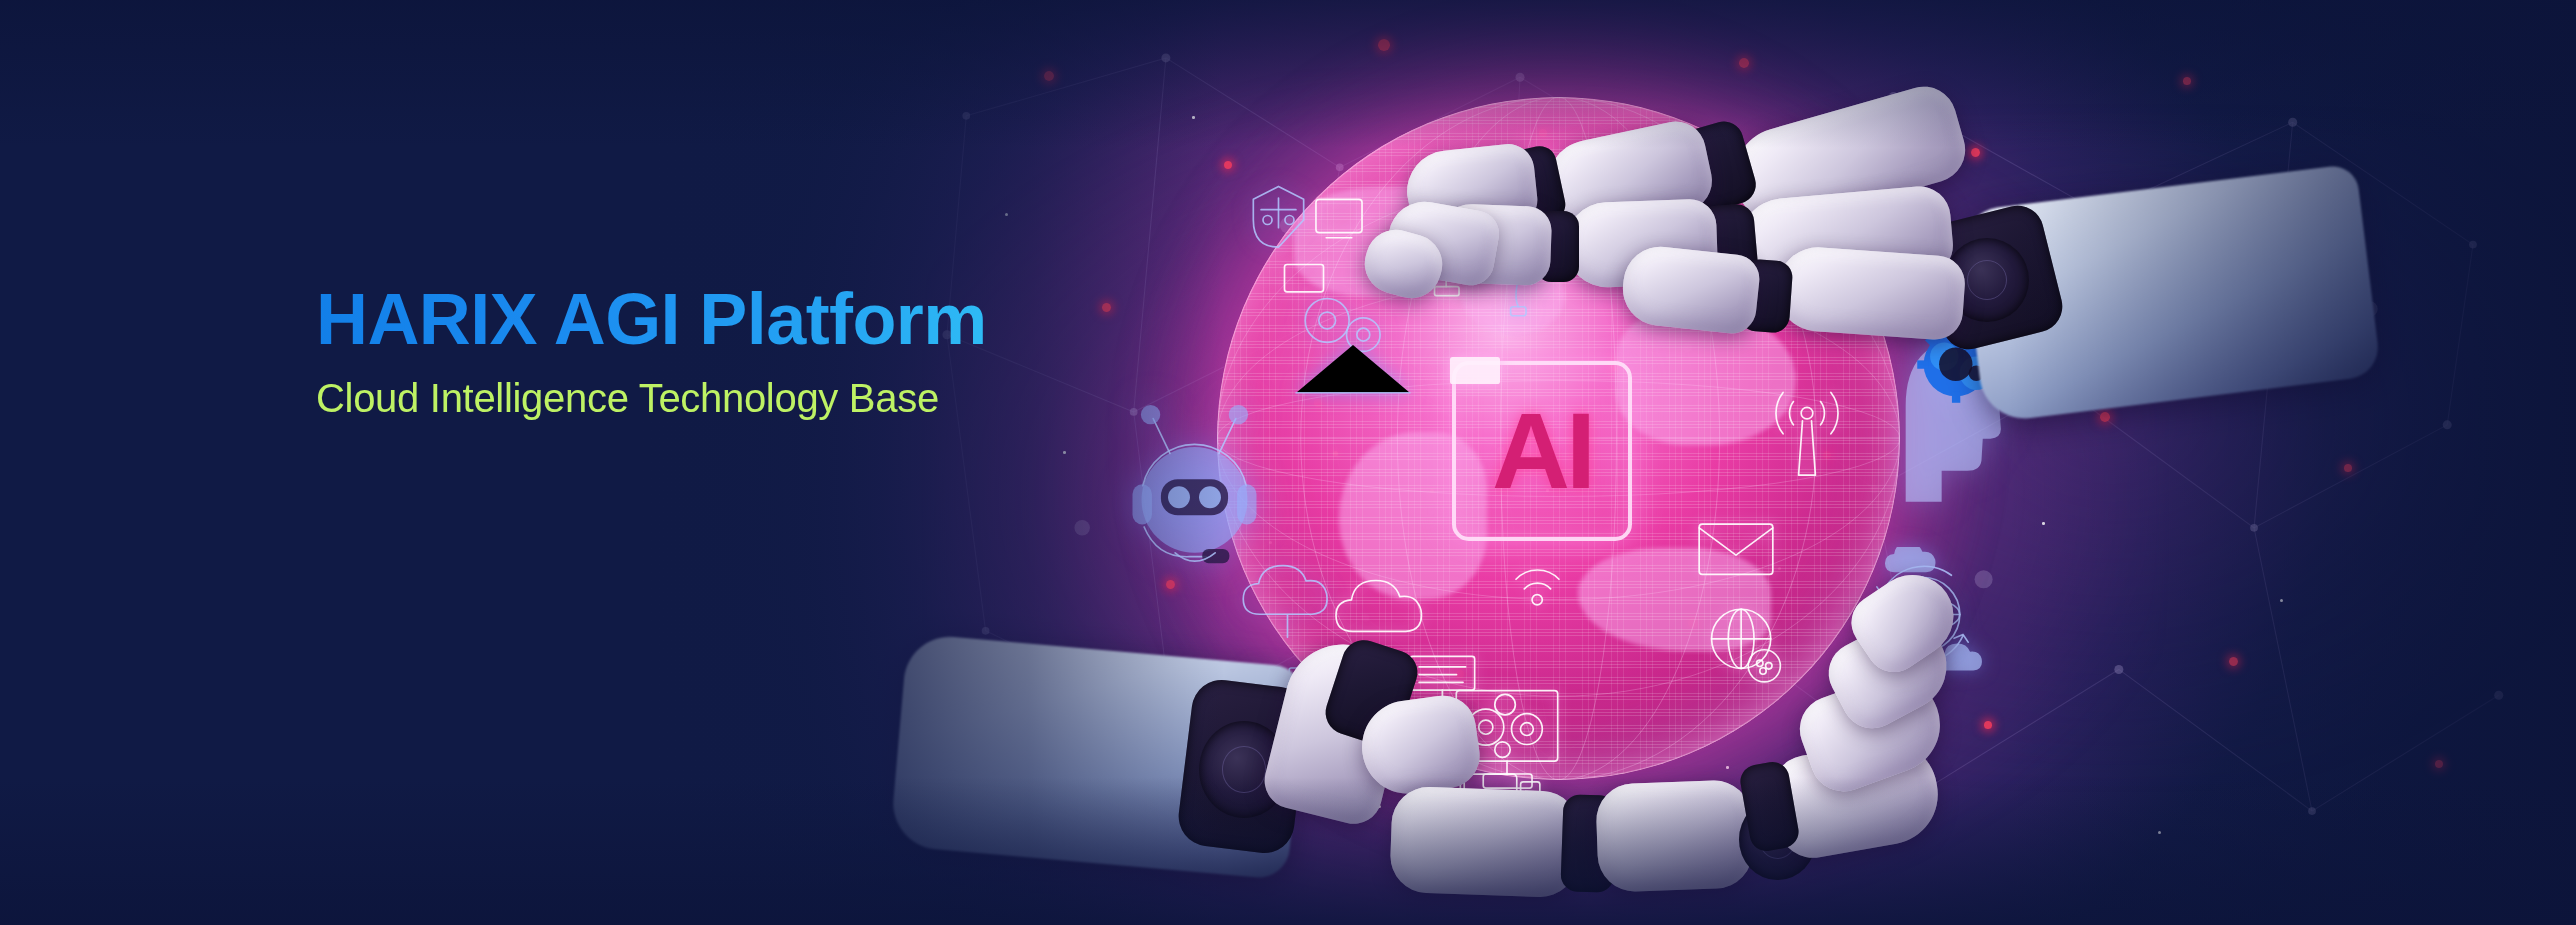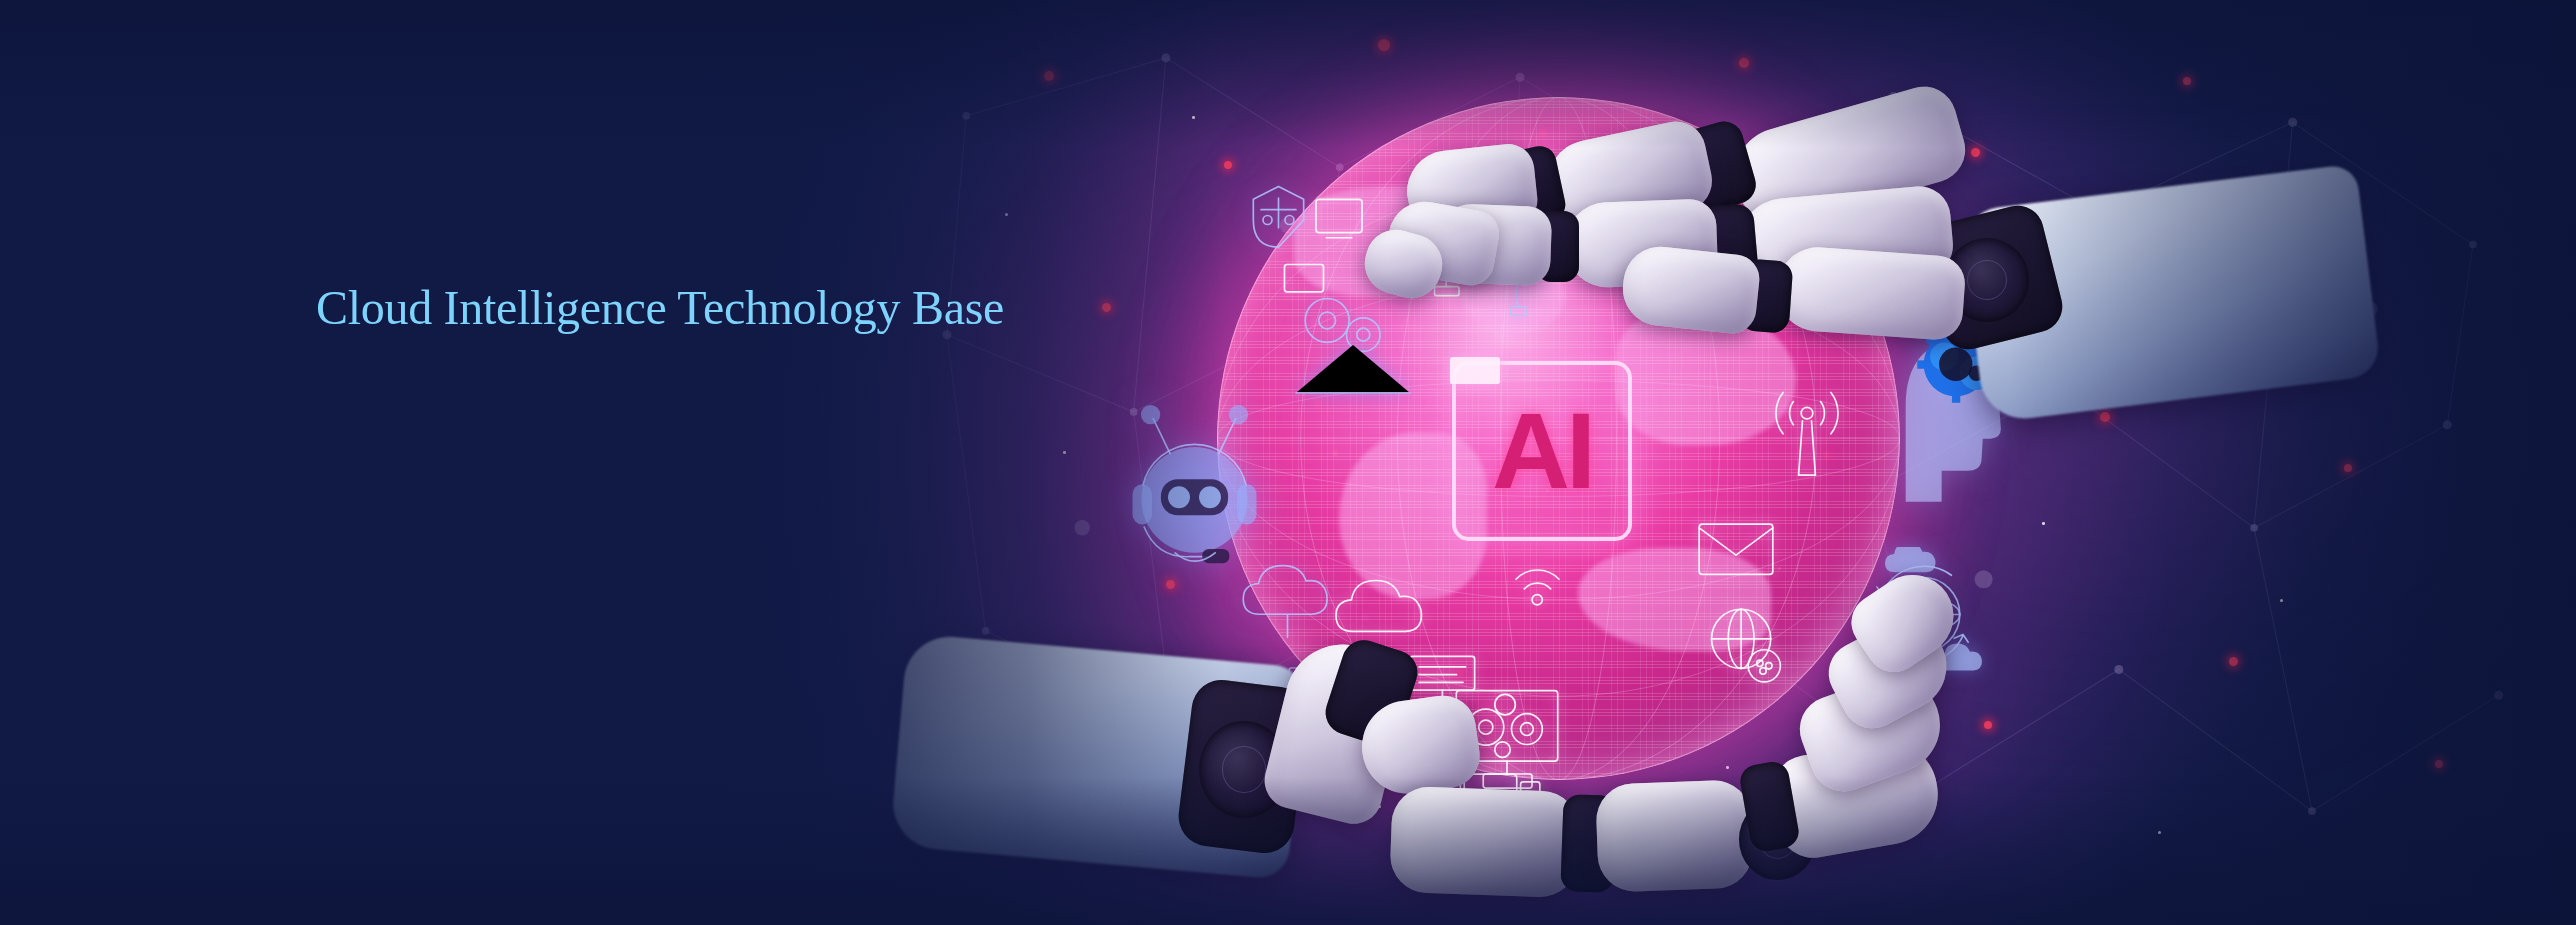--- a/index.html
+++ b/index.html
@@ -203,25 +203,25 @@
     letter-spacing:-0.6px;
     background:linear-gradient(95deg, #127fe8 0%, #1b8cf0 28%, #25a5f3 58%, #35caf6 85%, #3ad8f8 100%);
     -webkit-background-clip:text;
     background-clip:text;
     color:transparent;
     -webkit-text-fill-color:transparent;
     margin:0 0 22px 0;
     white-space:nowrap;
   }
   .subtitle{
-    font-family:Liberation Serif, serif;
+    font-family:Liberation Sans, sans-serif;
     font-weight:400;
-    font-size:48px;
+    font-size:40px;
     line-height:1.05;
-    color:#7dd3fc;
+    color:#bef264;
     letter-spacing:-0.3px;
     margin:0 0 26px 0;
     white-space:nowrap;
   }
   .tagline{
     font-family:"Liberation Sans", sans-serif;
     font-weight:400;
     font-size:28px;
     line-height:1.1;
     color:#f2f4fb;
@@ -679,17 +679,18 @@
     <div class="seg dark" style="left:1745px;top:763px;width:49px;height:87px;border-radius:16.7px; transform:rotate(-10deg);"></div>
     <div class="seg" style="left:1803px;top:683px;width:138px;height:97px;border-radius:33px 48px 48px 33px; transform:rotate(-20deg);"></div>
     <div class="seg" style="left:1832px;top:628px;width:116px;height:89px;border-radius:31px 45px 45px 31px; transform:rotate(-28deg);"></div>
     <div class="seg" style="left:1855px;top:580px;width:100px;height:82px;border-radius:28px 41px 41px 28px; transform:rotate(-34deg);"></div>
   </div>
 
   <div class="bg-vignette-left"></div>
   <div class="bg-vignette-edges"></div>
 
   <div class="copy">
+    <h1 class="title">HARIX AGI Platform</h1>
     <h2 class="subtitle">Cloud Intelligence Technology Base</h2>
   </div>
 
 </div>
 
 
 </body></html>

